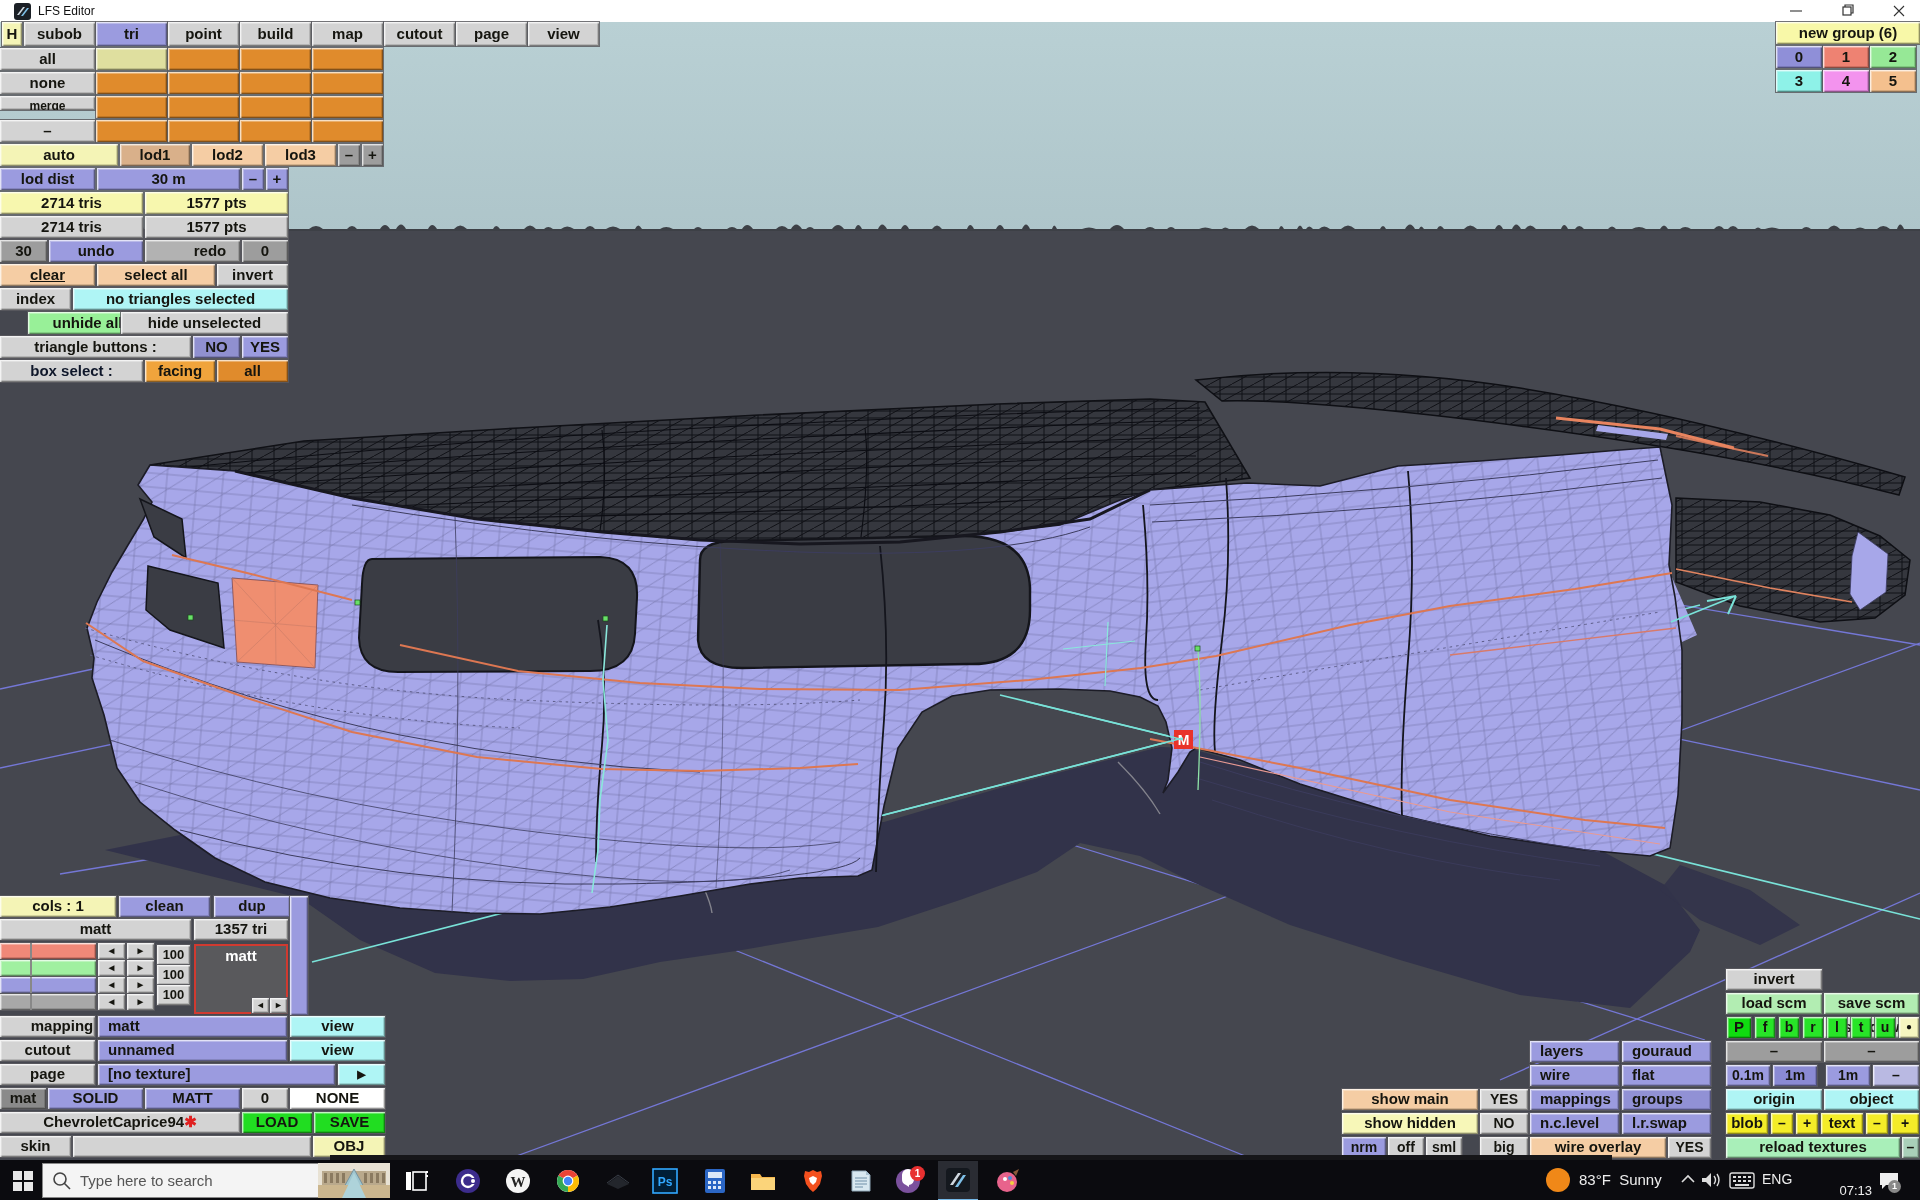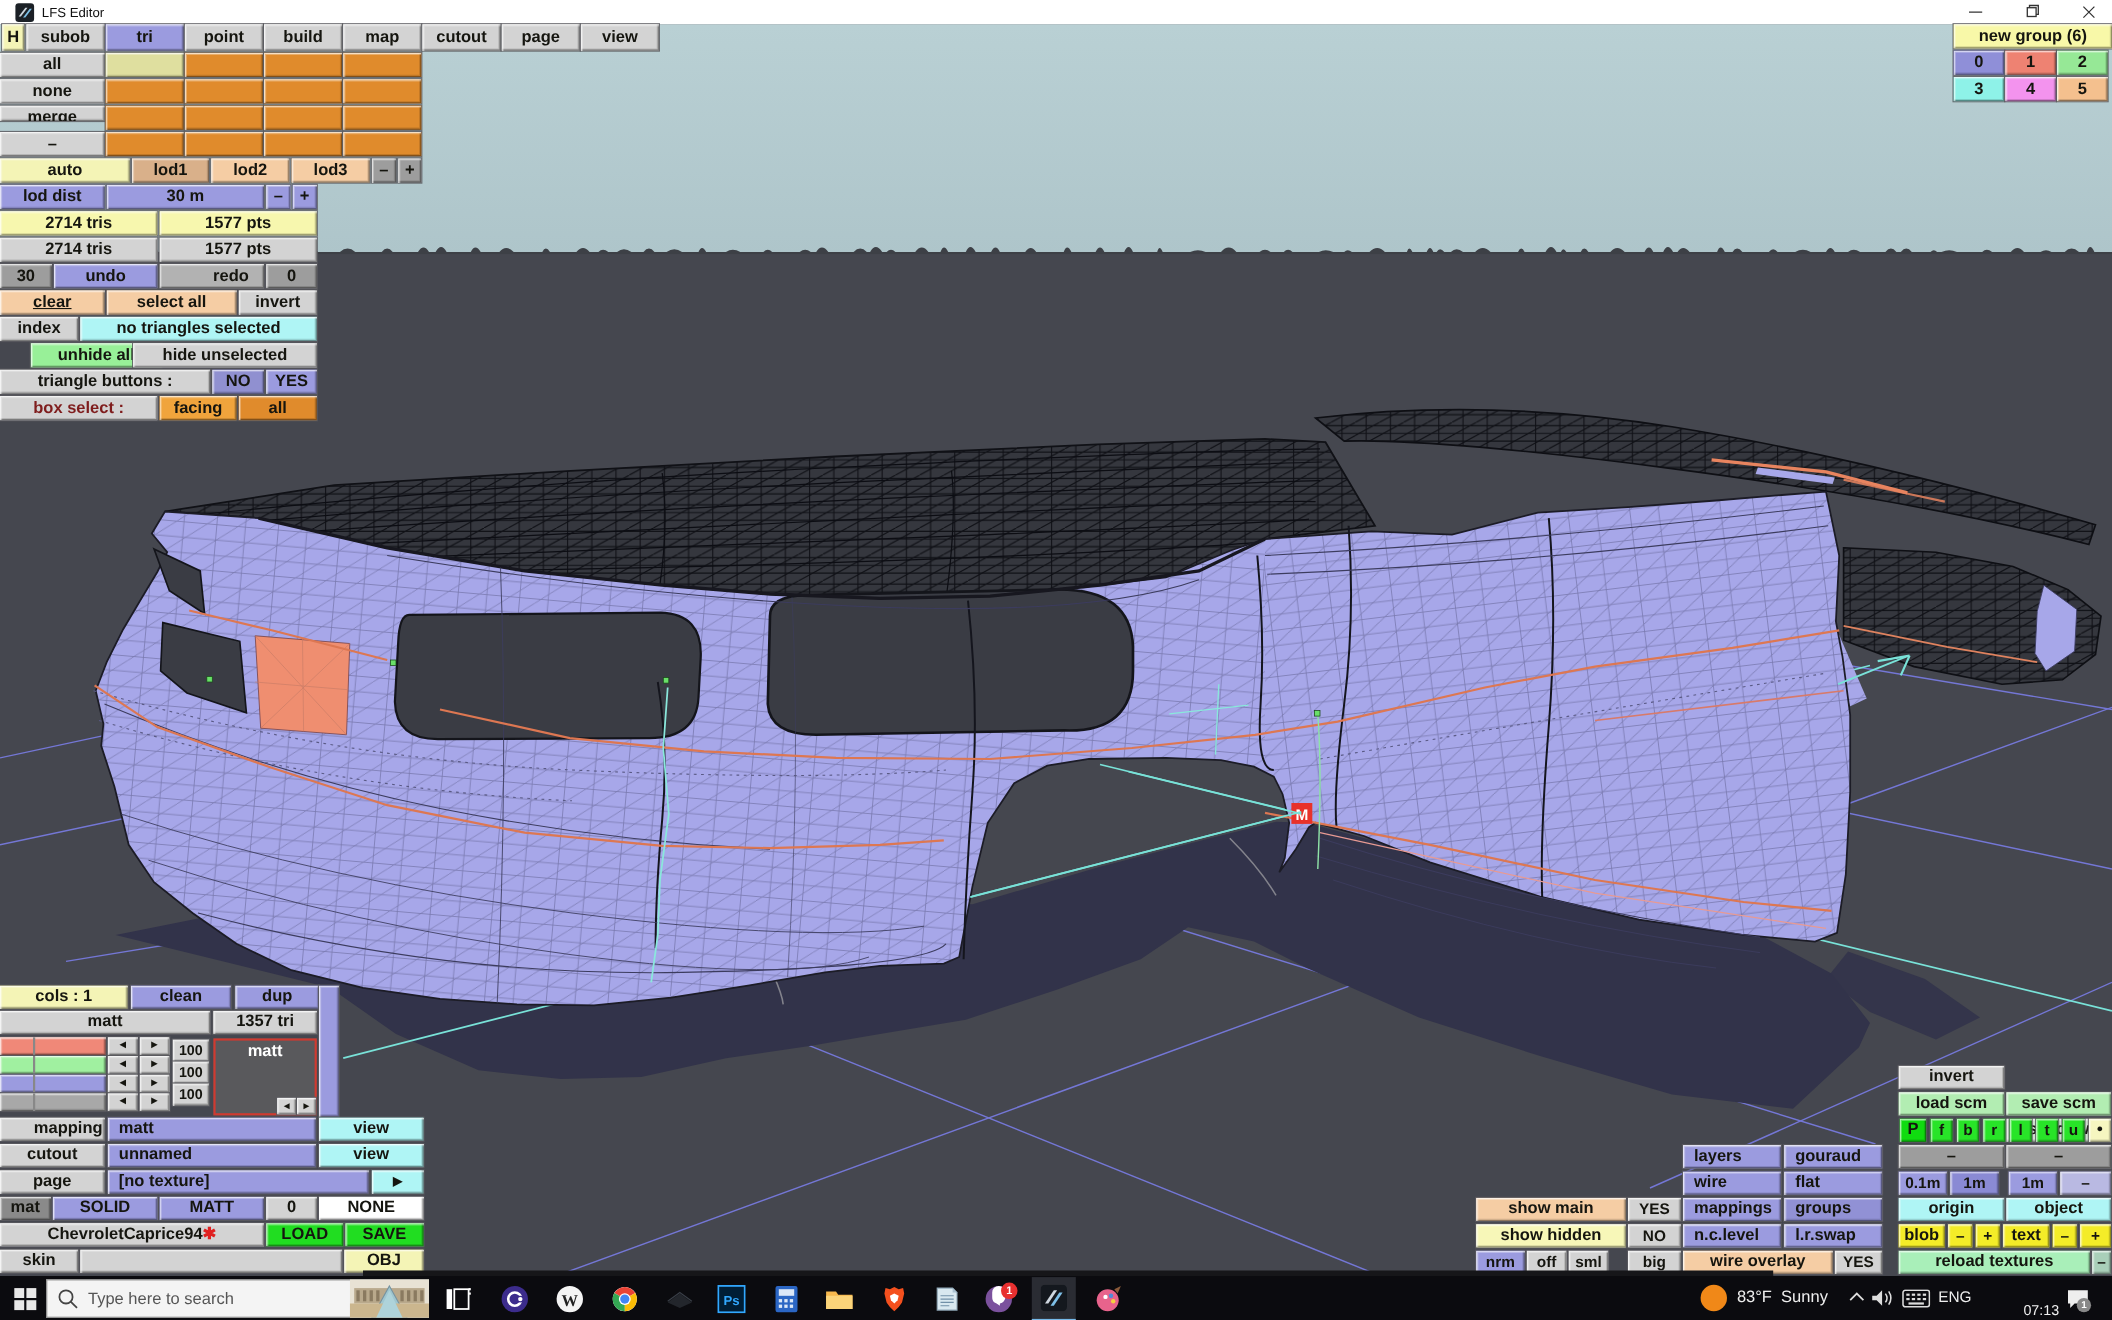--- a/index.html
+++ b/index.html
@@ -180,21 +180,21 @@
 <div class="b" style="left:0px;top:48px;width:95px;height:22px;background:#d3d3d3;font-size:15px;line-height:21px;color:#15150f;">all</div>
 <div class="b" style="left:96px;top:48px;width:71px;height:22px;background:#dfdf9f;font-size:15px;line-height:21px;color:#15150f;"></div>
 <div class="b" style="left:168px;top:48px;width:71px;height:22px;background:#e08b2c;font-size:15px;line-height:21px;color:#15150f;"></div>
 <div class="b" style="left:240px;top:48px;width:71px;height:22px;background:#e08b2c;font-size:15px;line-height:21px;color:#15150f;"></div>
 <div class="b" style="left:312px;top:48px;width:71px;height:22px;background:#e08b2c;font-size:15px;line-height:21px;color:#15150f;"></div>
 <div class="b" style="left:0px;top:72px;width:95px;height:22px;background:#d3d3d3;font-size:15px;line-height:21px;color:#15150f;">none</div>
 <div class="b" style="left:96px;top:72px;width:71px;height:22px;background:#e08b2c;font-size:15px;line-height:21px;color:#15150f;"></div>
 <div class="b" style="left:168px;top:72px;width:71px;height:22px;background:#e08b2c;font-size:15px;line-height:21px;color:#15150f;"></div>
 <div class="b" style="left:240px;top:72px;width:71px;height:22px;background:#e08b2c;font-size:15px;line-height:21px;color:#15150f;"></div>
 <div class="b" style="left:312px;top:72px;width:71px;height:22px;background:#e08b2c;font-size:15px;line-height:21px;color:#15150f;"></div>
-<div class="b" style="left:0px;top:96px;width:95px;height:14px;background:#d3d3d3;font-size:15px;line-height:21px;color:#15150f;">merge</div>
+<div class="b" style="left:0px;top:96px;width:95px;height:14px;background:#d3d3d3;font-size:12px;line-height:21px;color:#15150f;">merge</div>
 <div class="b" style="left:96px;top:96px;width:71px;height:22px;background:#e08b2c;font-size:15px;line-height:21px;color:#15150f;"></div>
 <div class="b" style="left:168px;top:96px;width:71px;height:22px;background:#e08b2c;font-size:15px;line-height:21px;color:#15150f;"></div>
 <div class="b" style="left:240px;top:96px;width:71px;height:22px;background:#e08b2c;font-size:15px;line-height:21px;color:#15150f;"></div>
 <div class="b" style="left:312px;top:96px;width:71px;height:22px;background:#e08b2c;font-size:15px;line-height:21px;color:#15150f;"></div>
 <div class="b" style="left:0px;top:120px;width:95px;height:22px;background:#d3d3d3;font-size:15px;line-height:21px;color:#15150f;">–</div>
 <div class="b" style="left:96px;top:120px;width:71px;height:22px;background:#e08b2c;font-size:15px;line-height:21px;color:#15150f;"></div>
 <div class="b" style="left:168px;top:120px;width:71px;height:22px;background:#e08b2c;font-size:15px;line-height:21px;color:#15150f;"></div>
 <div class="b" style="left:240px;top:120px;width:71px;height:22px;background:#e08b2c;font-size:15px;line-height:21px;color:#15150f;"></div>
 <div class="b" style="left:312px;top:120px;width:71px;height:22px;background:#e08b2c;font-size:15px;line-height:21px;color:#15150f;"></div>
 <div class="b" style="left:0px;top:144px;width:118px;height:22px;background:#f4f4b6;font-size:15px;line-height:21px;color:#15150f;">auto</div>
@@ -218,21 +218,21 @@
 <div class="b" style="left:0px;top:264px;width:95px;height:22px;background:#f5cda4;font-size:15px;line-height:21px;color:#15150f;text-decoration:underline;">clear</div>
 <div class="b" style="left:97px;top:264px;width:118px;height:22px;background:#f5cda4;font-size:15px;line-height:21px;color:#15150f;">select all</div>
 <div class="b" style="left:217px;top:264px;width:71px;height:22px;background:#d3d3d3;font-size:15px;line-height:21px;color:#15150f;">invert</div>
 <div class="b" style="left:0px;top:288px;width:71px;height:22px;background:#d3d3d3;font-size:15px;line-height:21px;color:#15150f;">index</div>
 <div class="b" style="left:73px;top:288px;width:215px;height:22px;background:#aff5f5;font-size:15px;line-height:21px;color:#15150f;">no triangles selected</div>
 <div class="b" style="left:0px;top:312px;width:119px;height:22px;background:#98f098;font-size:15px;line-height:21px;color:#15150f;margin-left:28px;">unhide all</div>
 <div class="b" style="left:121px;top:312px;width:167px;height:22px;background:#d3d3d3;font-size:15px;line-height:21px;color:#15150f;">hide unselected</div>
 <div class="b" style="left:0px;top:336px;width:191px;height:22px;background:#d3d3d3;font-size:15px;line-height:21px;color:#15150f;">triangle buttons :</div>
 <div class="b" style="left:193px;top:336px;width:47px;height:22px;background:#9090d0;font-size:15px;line-height:21px;color:#15150f;">NO</div>
 <div class="b" style="left:242px;top:336px;width:46px;height:22px;background:#9b9bdf;font-size:15px;line-height:21px;color:#15150f;">YES</div>
-<div class="b" style="left:0px;top:360px;width:143px;height:22px;background:#d3d3d3;font-size:15px;line-height:21px;color:#7f1d1d;">box select :</div>
+<div class="b" style="left:0px;top:360px;width:143px;height:22px;background:#d3d3d3;font-size:15px;line-height:21px;color:#0f172a;">box select :</div>
 <div class="b" style="left:145px;top:360px;width:70px;height:22px;background:#f0a43c;font-size:15px;line-height:21px;color:#15150f;">facing</div>
 <div class="b" style="left:217px;top:360px;width:71px;height:22px;background:#e08b2c;font-size:15px;line-height:21px;color:#15150f;">all</div>
 <div class="b" style="left:1776px;top:22px;width:144px;height:22px;background:#f8f8a8;font-size:15px;line-height:21px;color:#15150f;">new group (6)</div>
 <div class="b" style="left:1776px;top:46px;width:46px;height:22px;background:#8f8fd8;font-size:15px;line-height:21px;color:#15150f;">0</div>
 <div class="b" style="left:1823px;top:46px;width:46px;height:22px;background:#ee8272;font-size:15px;line-height:21px;color:#15150f;">1</div>
 <div class="b" style="left:1870px;top:46px;width:46px;height:22px;background:#96e896;font-size:15px;line-height:21px;color:#15150f;">2</div>
 <div class="b" style="left:1776px;top:70px;width:46px;height:22px;background:#8ef2e8;font-size:15px;line-height:21px;color:#15150f;">3</div>
 <div class="b" style="left:1823px;top:70px;width:46px;height:22px;background:#f393ee;font-size:15px;line-height:21px;color:#15150f;">4</div>
 <div class="b" style="left:1870px;top:70px;width:46px;height:22px;background:#f4c08e;font-size:15px;line-height:21px;color:#15150f;">5</div>
 <div class="b" style="left:0px;top:896px;width:116px;height:21px;background:#f4f4b6;font-size:15px;line-height:20px;color:#15150f;">cols : 1</div>

